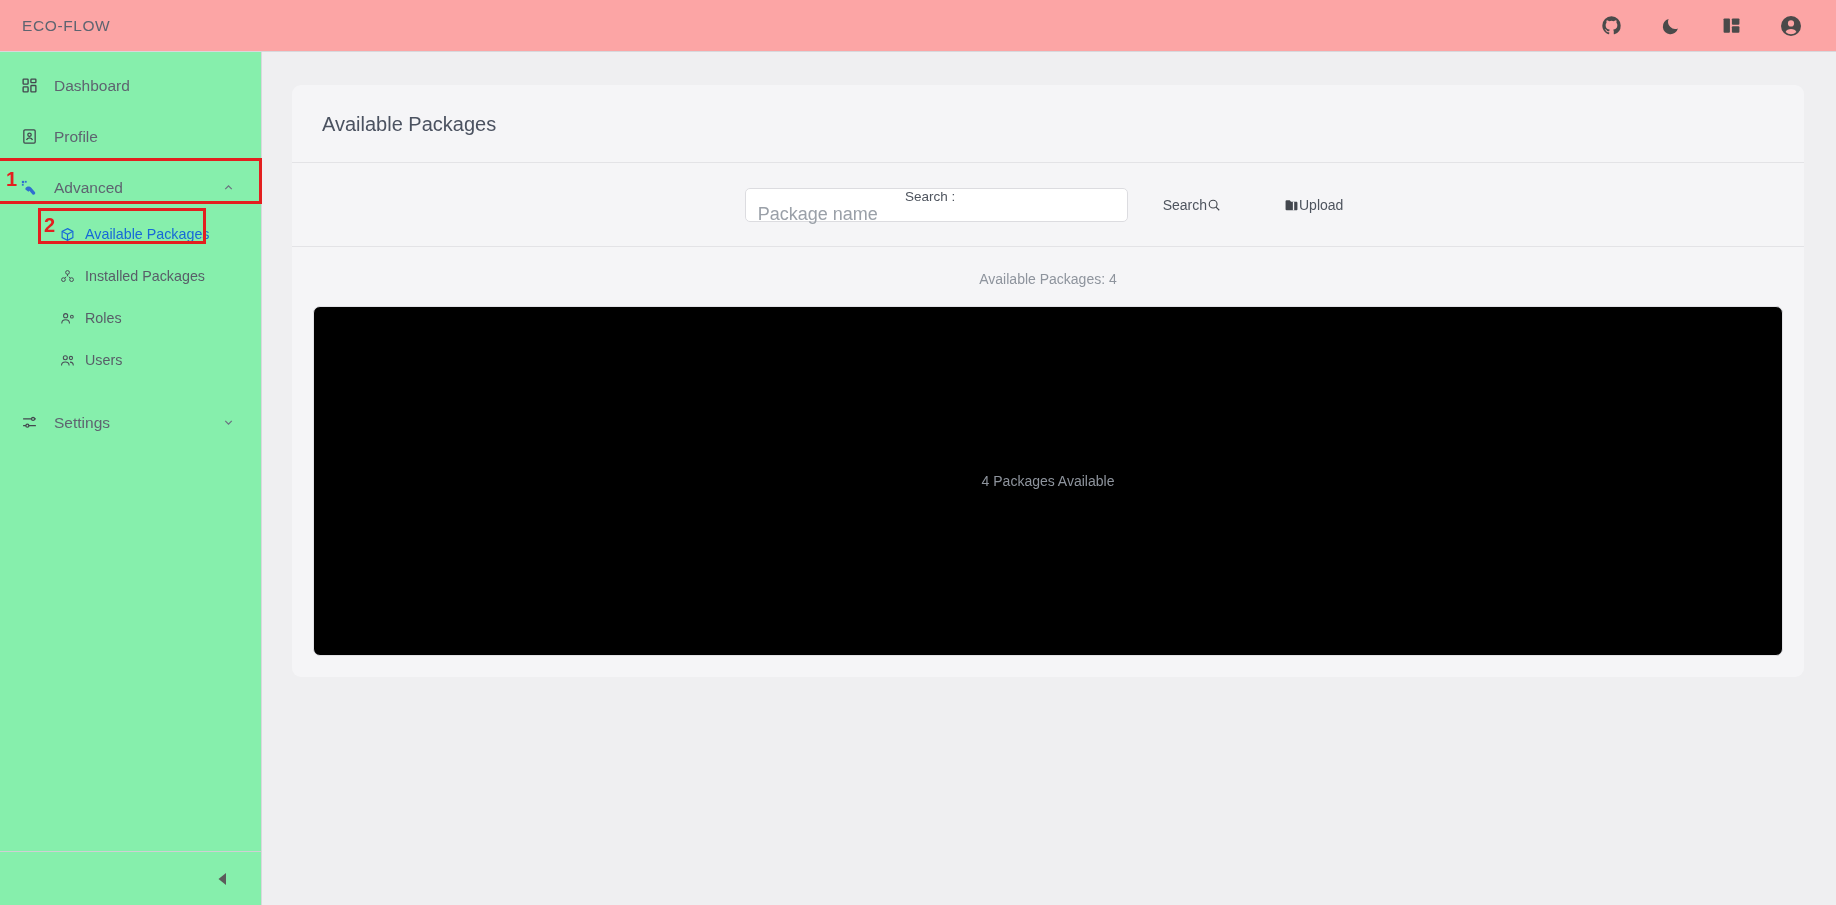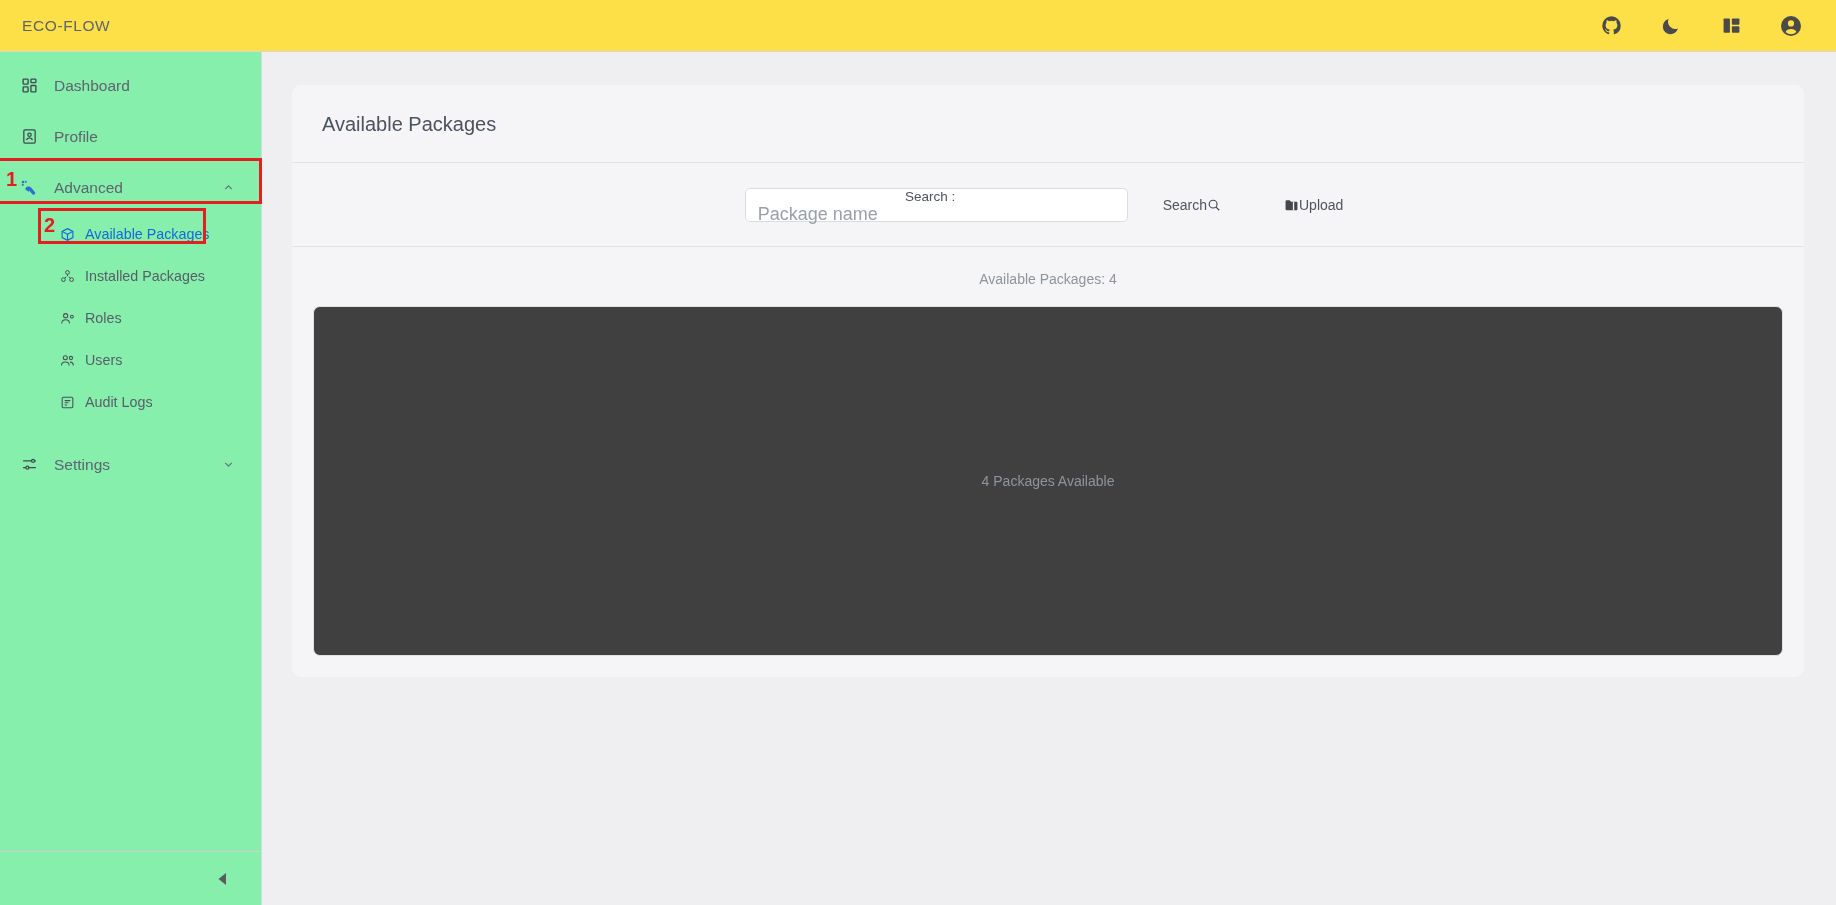--- a/index.html
+++ b/index.html
@@ -10,21 +10,21 @@
     font-family: "Liberation Sans", sans-serif;
     background: #efeff1;
   }
 
   
   .topbar {
     position: absolute;
     top: 0; left: 0;
     width: 1836px;
     height: 52px;
-    background: #fde047;
+    background: #fca5a5;
     border-bottom: 1px solid #d8d8dc;
     display: flex;
     align-items: center;
     justify-content: space-between;
     padding: 0 22px 0 22px;
   }
   .brand {
     font-size: 15.5px;
     color: #5e6470;
     letter-spacing: 0.6px;
@@ -207,21 +207,21 @@
 
   .count-row {
     text-align: center;
     font-size: 14px;
     color: #8e949d;
     padding: 24px 0 19px 0;
   }
   .inner-card {
     margin: 0 21px 21px 21px;
     height: 350px;
-    background: #404040;
+    background: #000000;
     border: 1px solid #e2e2e6;
     border-radius: 7px;
     display: flex;
     align-items: center;
     justify-content: center;
   }
   .inner-card-text {
     font-size: 14px;
     color: #8e949d;
   }
@@ -342,29 +342,20 @@
         <svg width="15" height="15" viewBox="0 0 24 24" fill="none" stroke="currentColor" stroke-width="1.7">
             <circle cx="8.5" cy="7.5" r="3.2"></circle>
             <path d="M2.4 20c0-3.4 2.7-5.7 6.1-5.7s6.1 2.3 6.1 5.7"></path>
             <circle cx="17.5" cy="8" r="2.6"></circle>
             <path d="M16 14.6c3 .2 5.3 2.3 5.3 5.4"></path>
           </svg>
       </span>
       <span>Users</span>
     </div>
 
-    <div class="sub-item">
-      <span class="sub-ic">
-        <svg width="15" height="15" viewBox="0 0 24 24" fill="none" stroke="currentColor" stroke-width="1.7">
-            <rect x="3.5" y="3.5" width="17" height="17" rx="1.8"></rect>
-            <path d="M7.5 9h9M7.5 12.5h6M7.5 16h4"></path>
-          </svg>
-      </span>
-      <span>Audit Logs</span>
-    </div>
 
     <div class="nav-item" style="margin-top:16px">
       <span class="nav-ic">
         <svg width="17" height="17" viewBox="0 0 24 24" fill="none" stroke="currentColor" stroke-width="1.8">
             <path d="M3 7h12M19 7h2"></path>
             <circle cx="17" cy="7" r="2.1"></circle>
             <path d="M3 16.5h4M11 16.5h10"></path>
             <circle cx="9" cy="16.5" r="2.1"></circle>
           </svg>
       </span>

